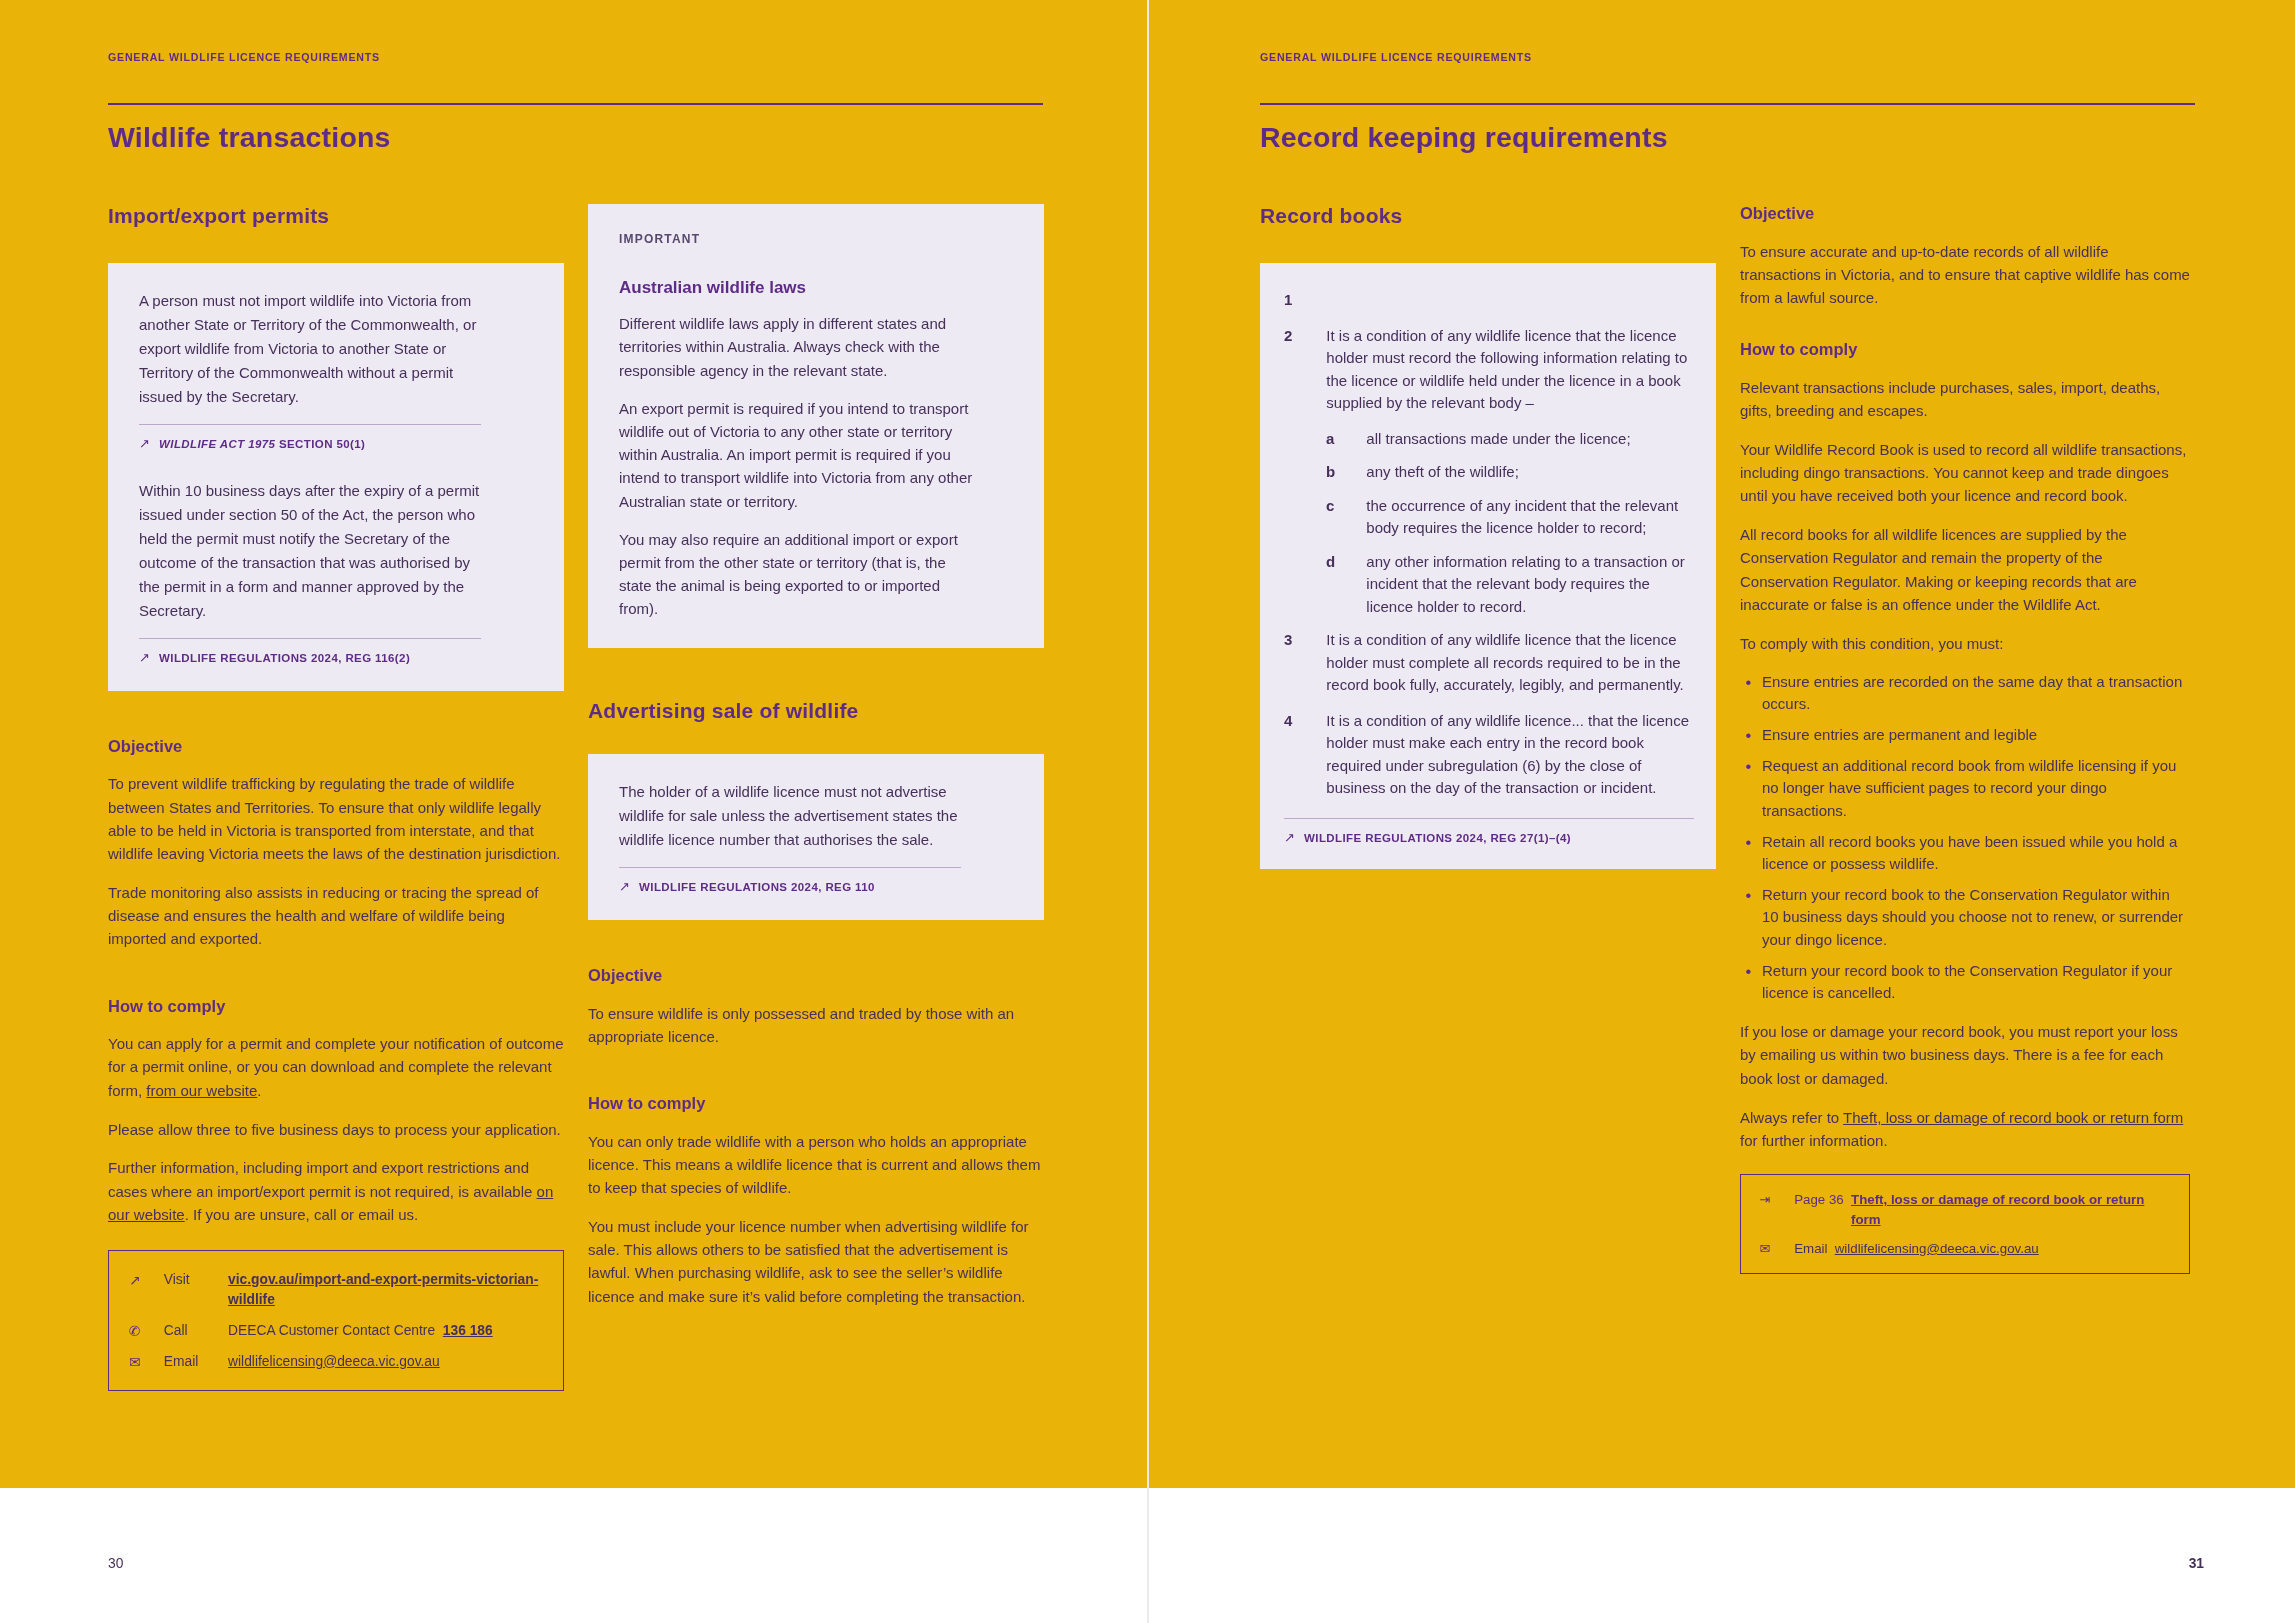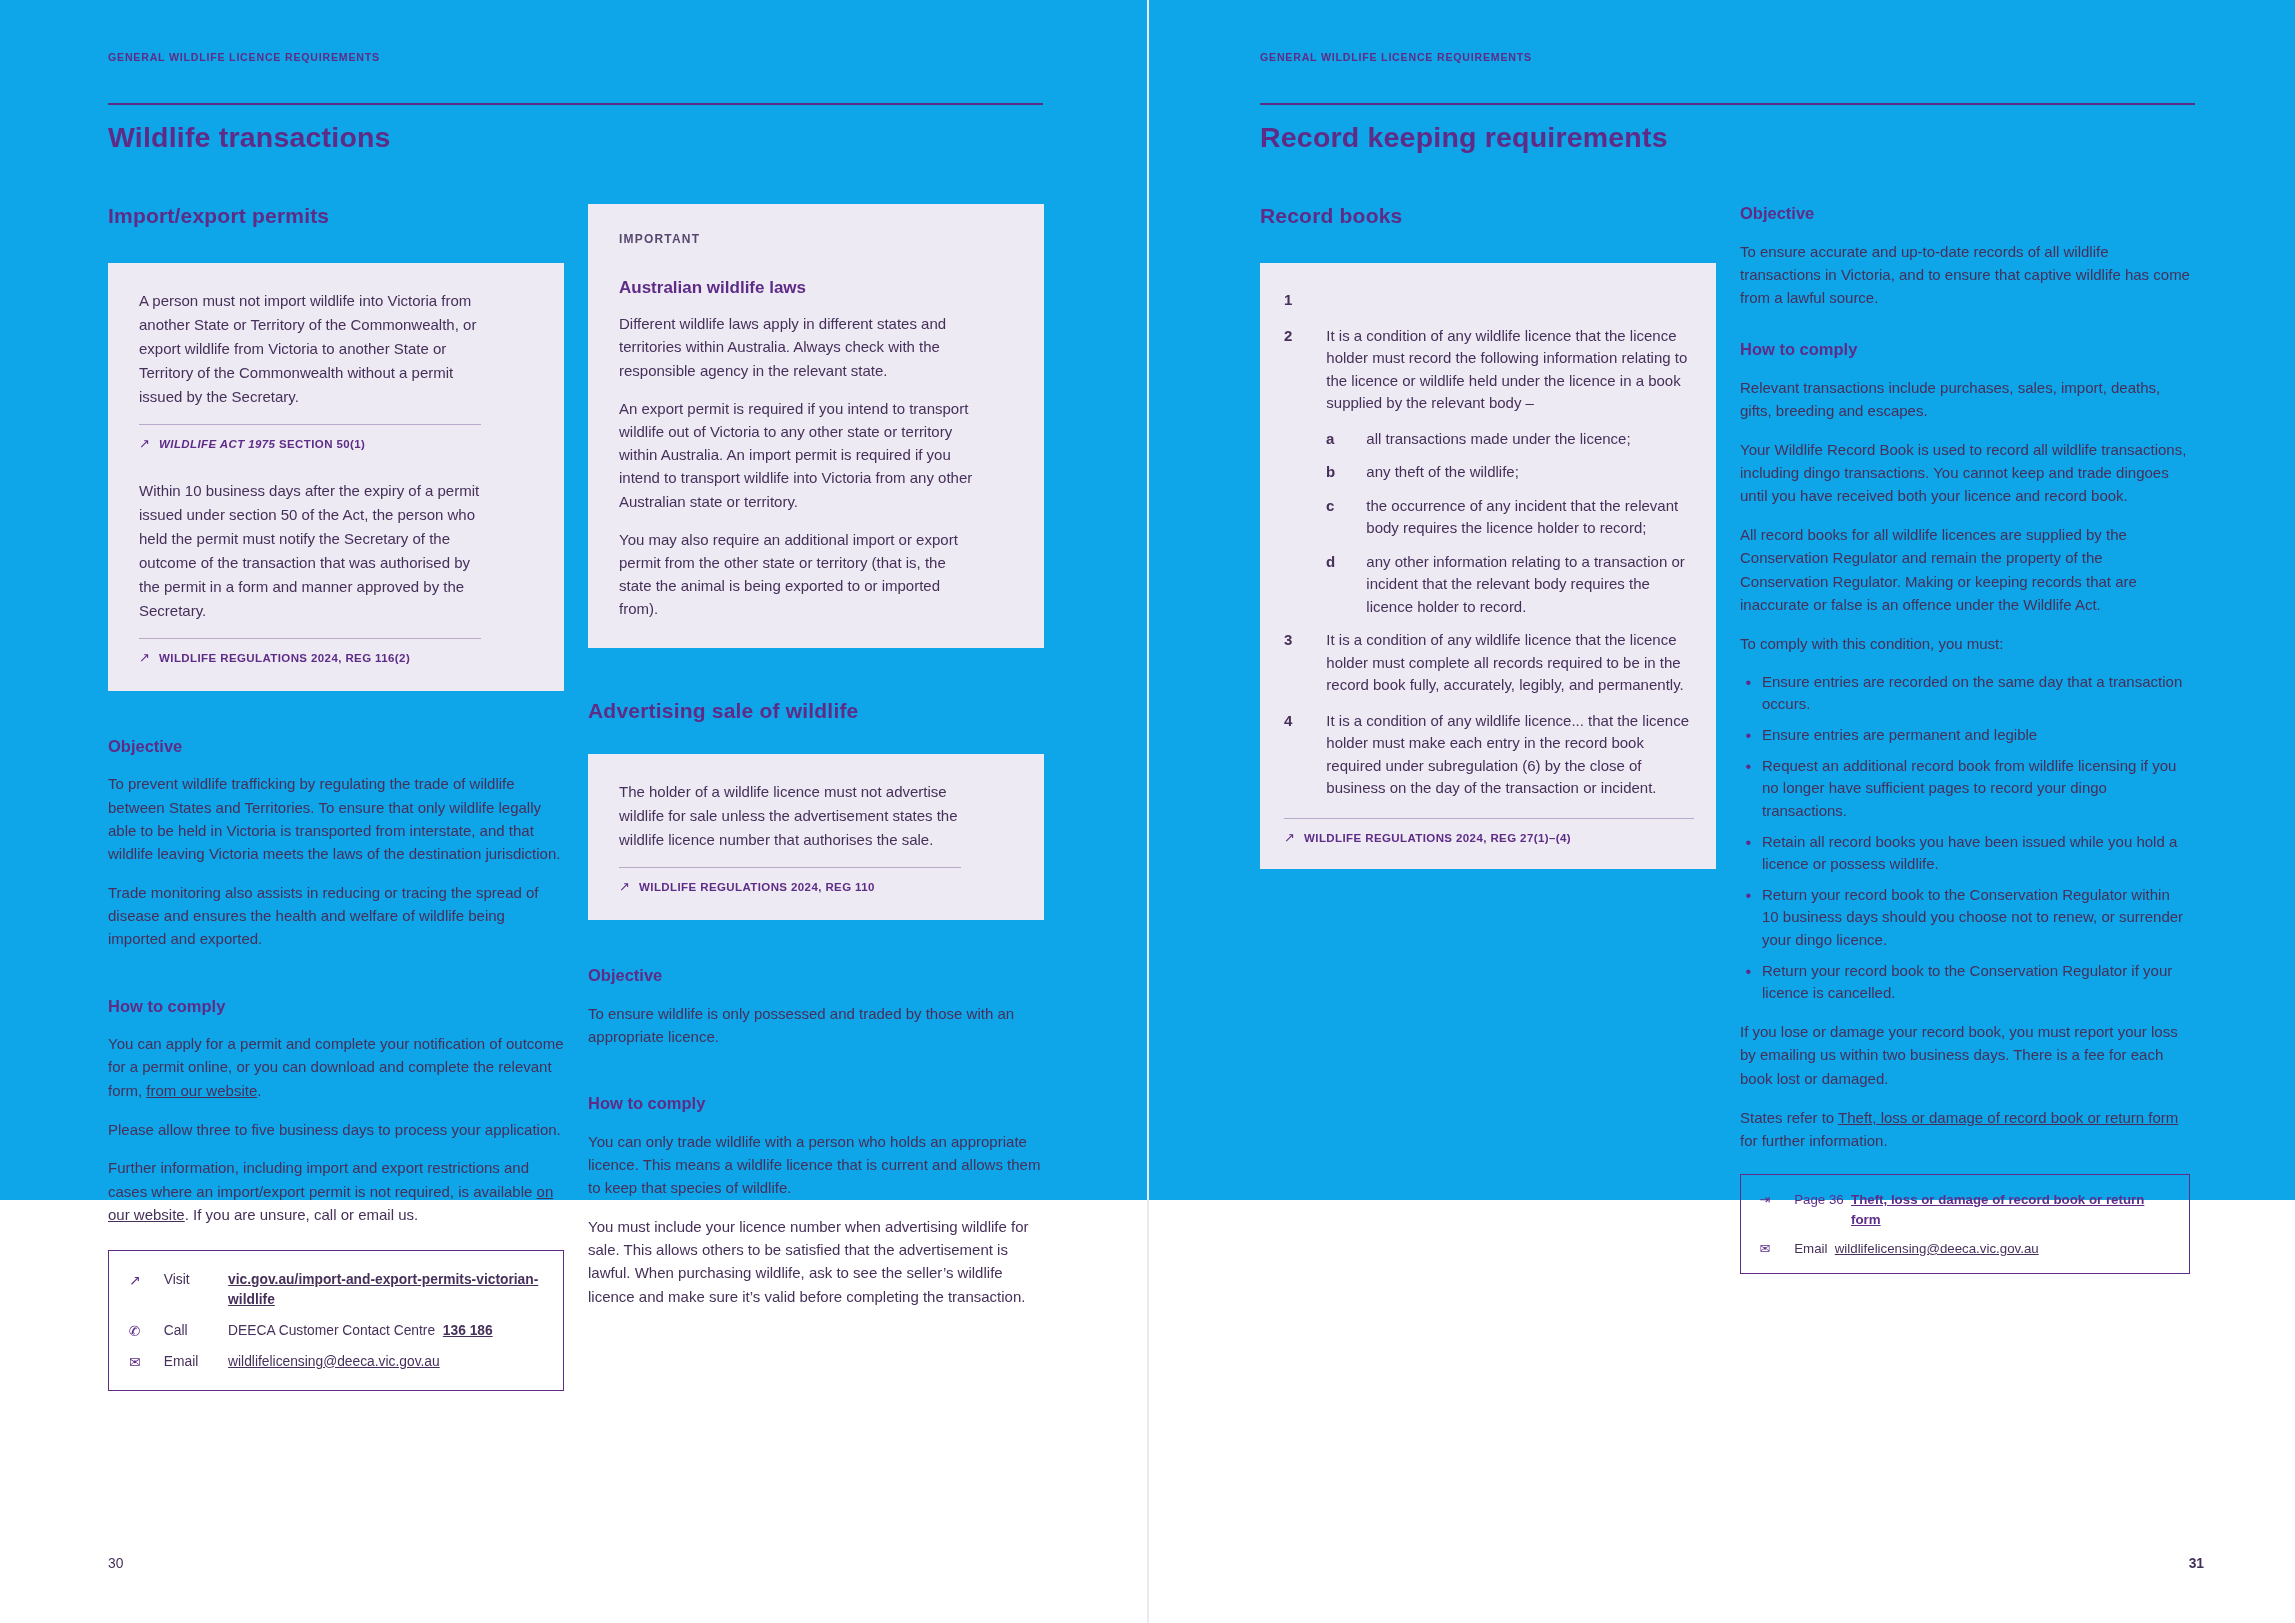--- a/index.html
+++ b/index.html
@@ -12,21 +12,21 @@
   *{box-sizing:border-box;margin:0;padding:0;}
   html,body{width:2296px;height:1624px;}
   body{
     background:#ffffff;
     font-family:"Liberation Sans","DejaVu Sans",sans-serif;
     color:var(--ink);
     position:relative;
   }
   .spread{position:absolute;inset:0;outline:0.9px solid var(--edge);}
   .center-divider{position:absolute;left:1147px;top:0;width:1.8px;height:100%;background:#eceaf0;}
-  .page{position:absolute;top:0;width:1148px;height:1200px;background:#0ea5e9;}
+  .page{position:absolute;top:0;width:1148px;height:1488px;background:#eab308;}
   .page.left{left:0;}
   .page.right{left:1148px;}
 
   .runhead{
     position:absolute;top:51px;
     font-size:10.6px;font-weight:700;letter-spacing:0.8px;
     color:var(--accent);
   }
   .rule{position:absolute;top:103px;width:935px;height:1.8px;background:var(--accent);}
   .title{
@@ -253,21 +253,21 @@
       <ul class="bullets">
         <li>Ensure entries are recorded on the same day that a transaction occurs.</li>
         <li>Ensure entries are permanent and legible</li>
         <li>Request an additional record book from wildlife licensing if you no longer have sufficient pages to record your dingo transactions.</li>
         <li>Retain all record books you have been issued while you hold a licence or possess wildlife.</li>
         <li>Return your record book to the Conservation Regulator within 10 business days should you choose not to renew, or surrender your dingo licence.</li>
         <li>Return your record book to the Conservation Regulator if your licence is cancelled.</li>
       </ul>
 
       <p class="body">If you lose or damage your record book, you must report your loss by emailing us within two business days. There is a fee for each book lost or damaged.</p>
-      <p class="body"><span>States refer to </span><a class="link">Theft, loss or damage of record book or return form</a><span> for further information.</span></p>
+      <p class="body"><span>Always refer to </span><a class="link">Theft, loss or damage of record book or return form</a><span> for further information.</span></p>
 
       <div class="refbox">
         <div class="rb-row">
           <span class="rb-icon">⇥</span>
           <span class="rb-label" style="color:var(--accent)">Page 36</span>
           <a class="link strong" style="color:var(--accent)">Theft, loss or damage of record book or return form</a>
         </div>
         <div class="rb-row">
           <span class="rb-icon">✉</span>
           <span class="rb-label">Email</span>

